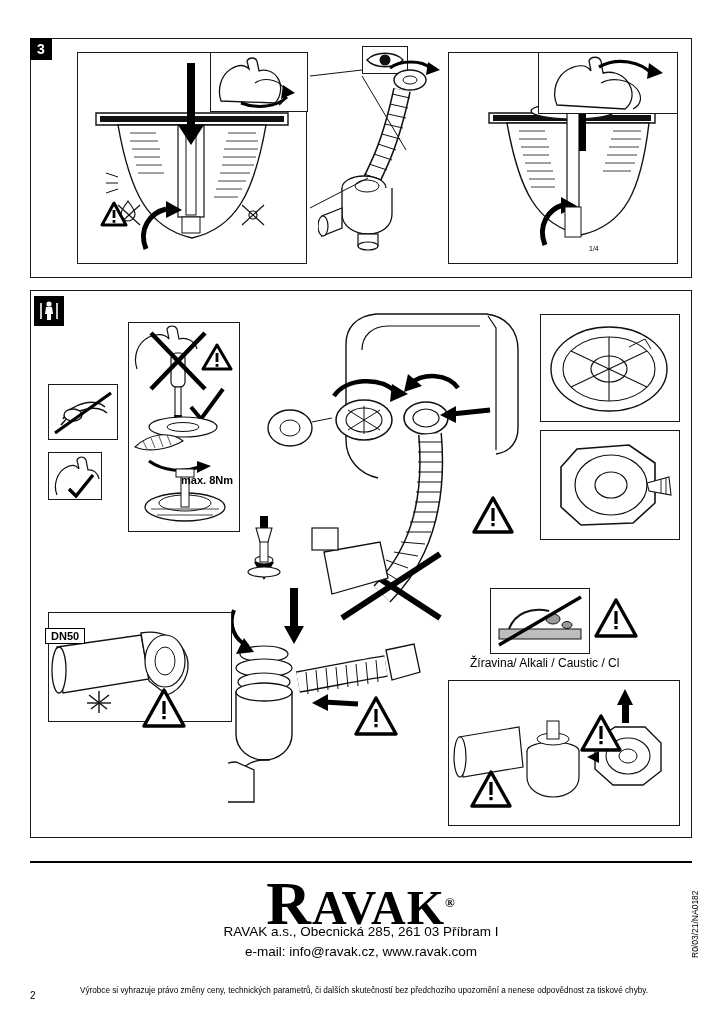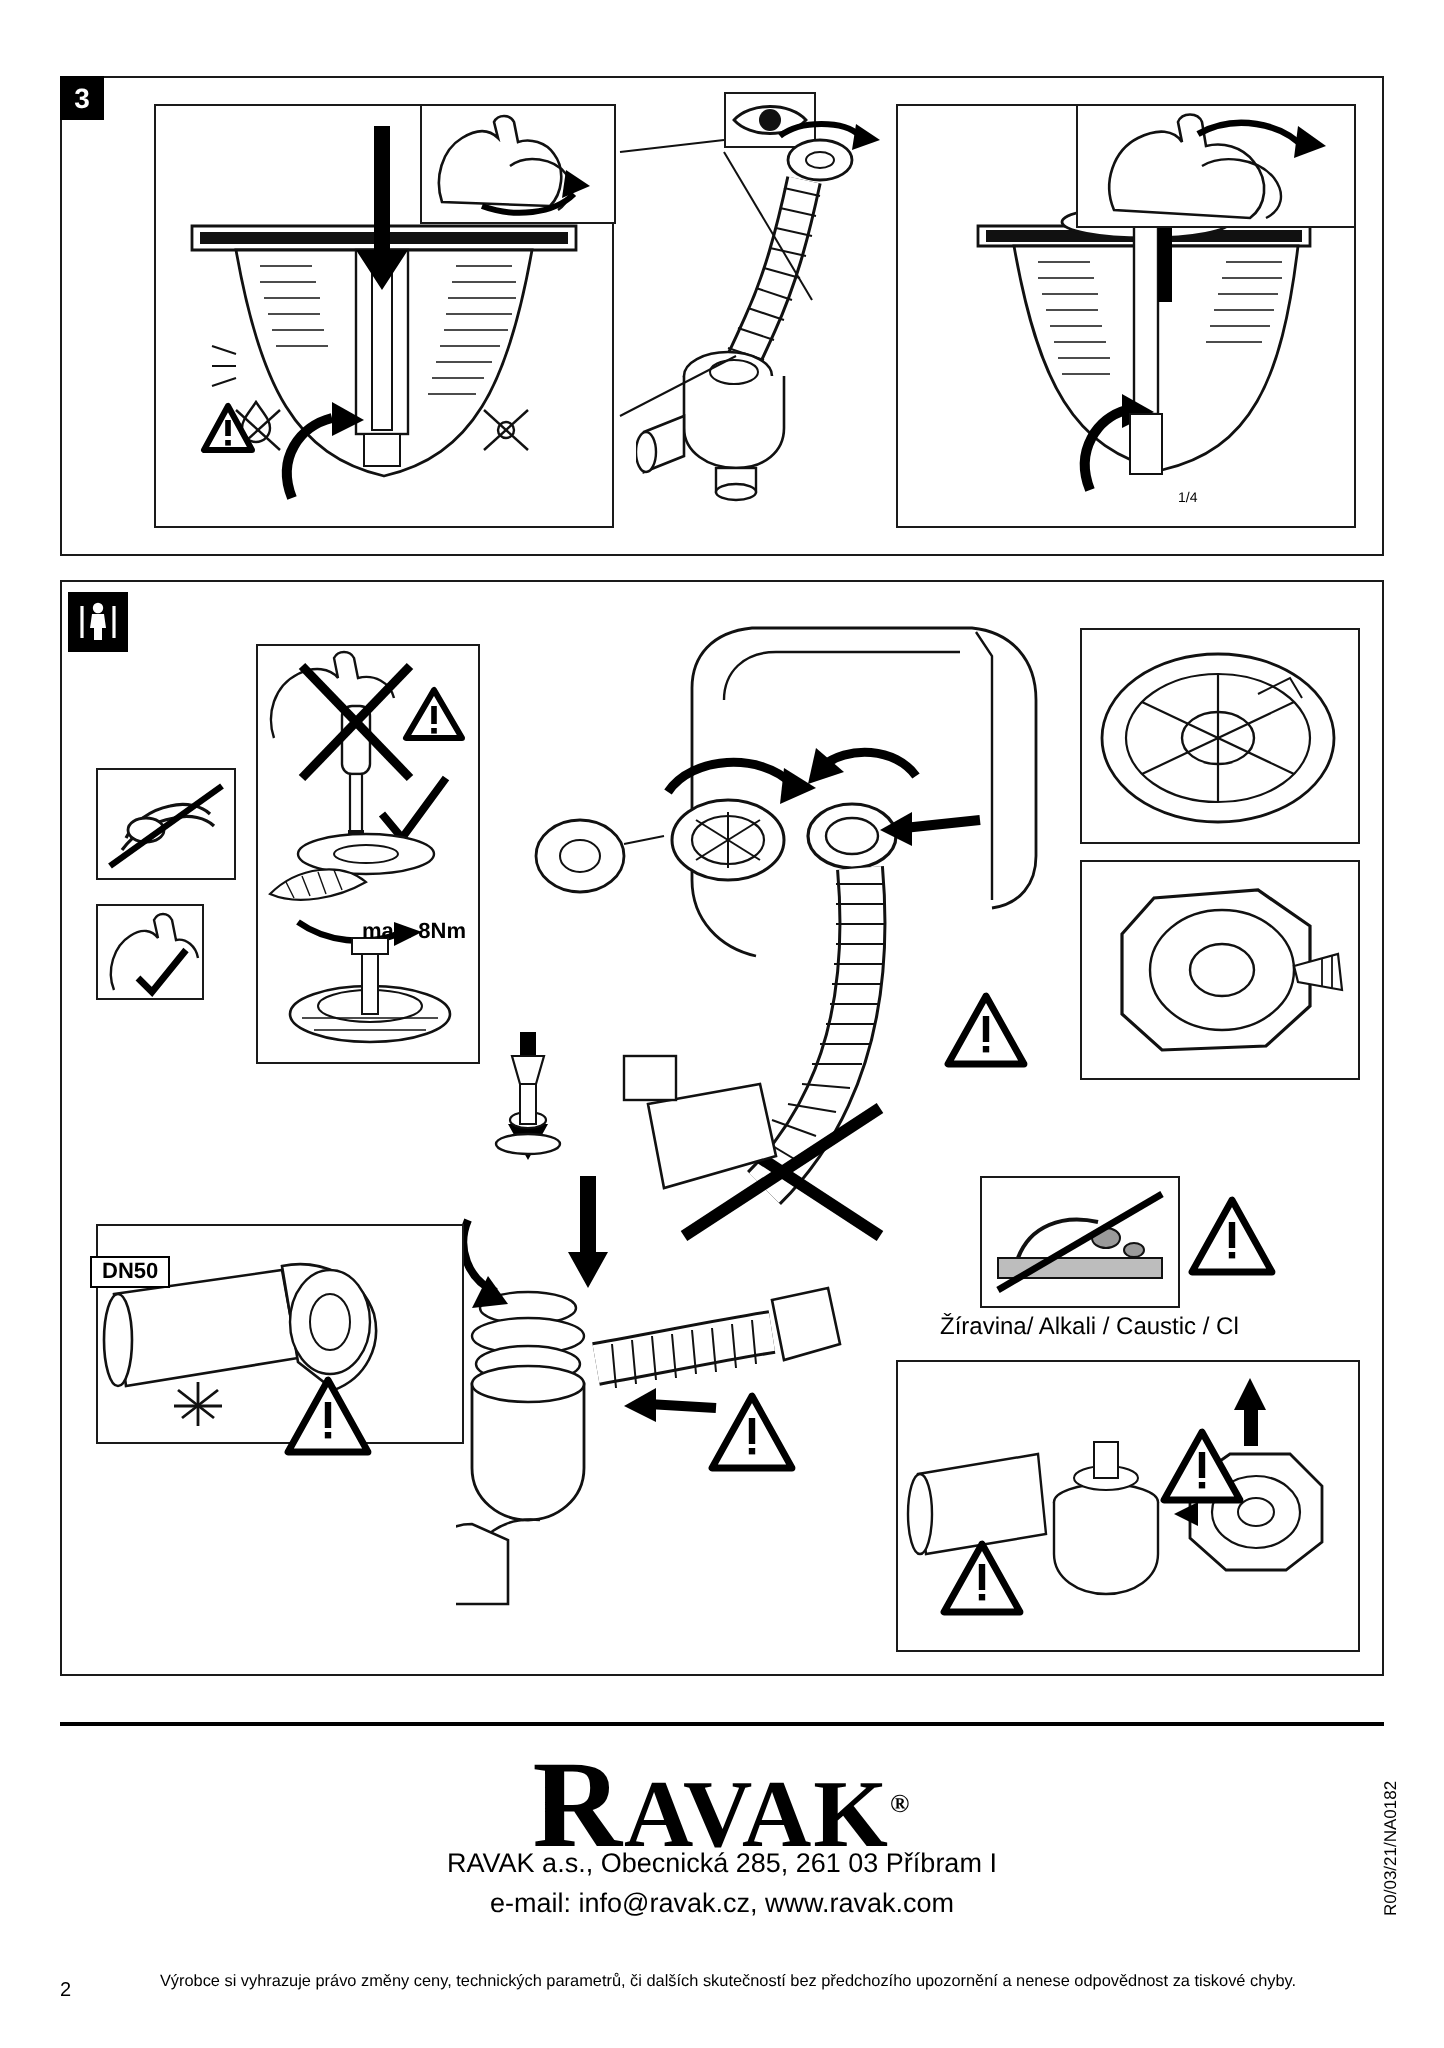--- a/index.html
+++ b/index.html
@@ -57,20 +57,21 @@
   .label-small {
     position: absolute;
     font-size: 12px;
     line-height: 1.1;
   }
   .label-bold {
     position: absolute;
     font-size: 11px;
     font-weight: bold;
     line-height: 1.1;
+    margin-top: 14px;
   }
   .dn50 {
     position: absolute;
     border: 1.5px solid #000;
     font-size: 11px;
     font-weight: bold;
     padding: 1px 5px;
     background: #fff;
   }
 

